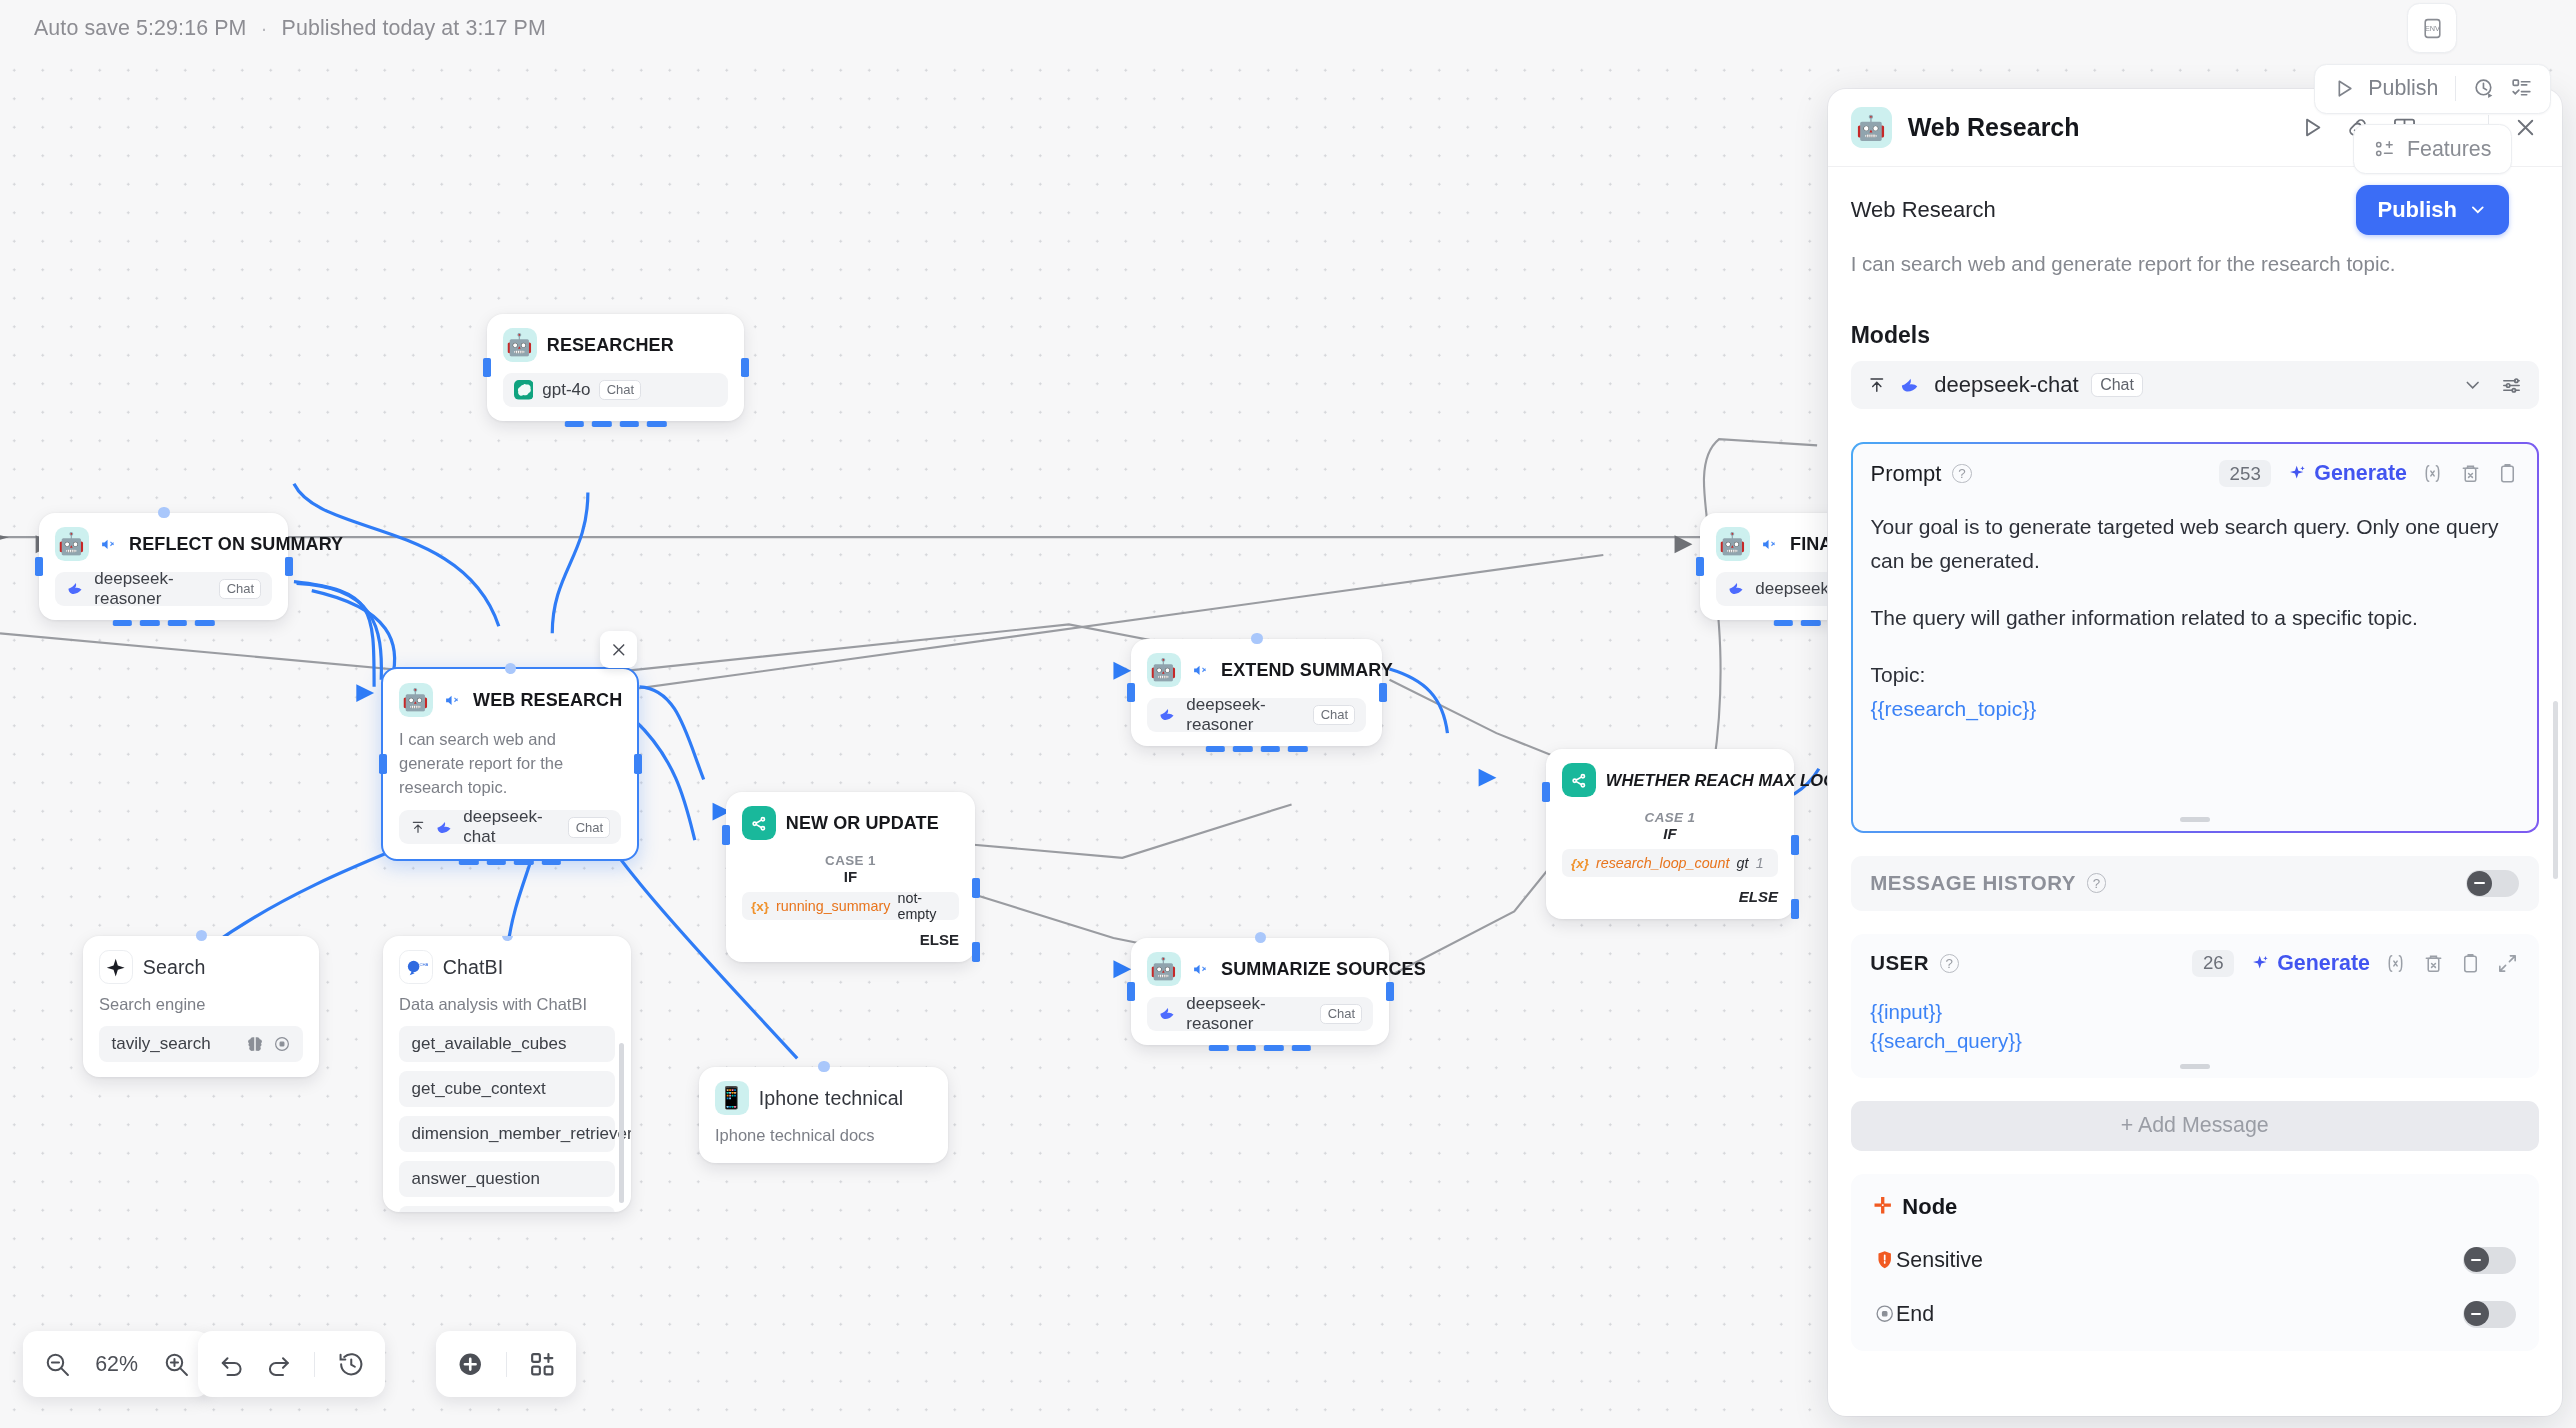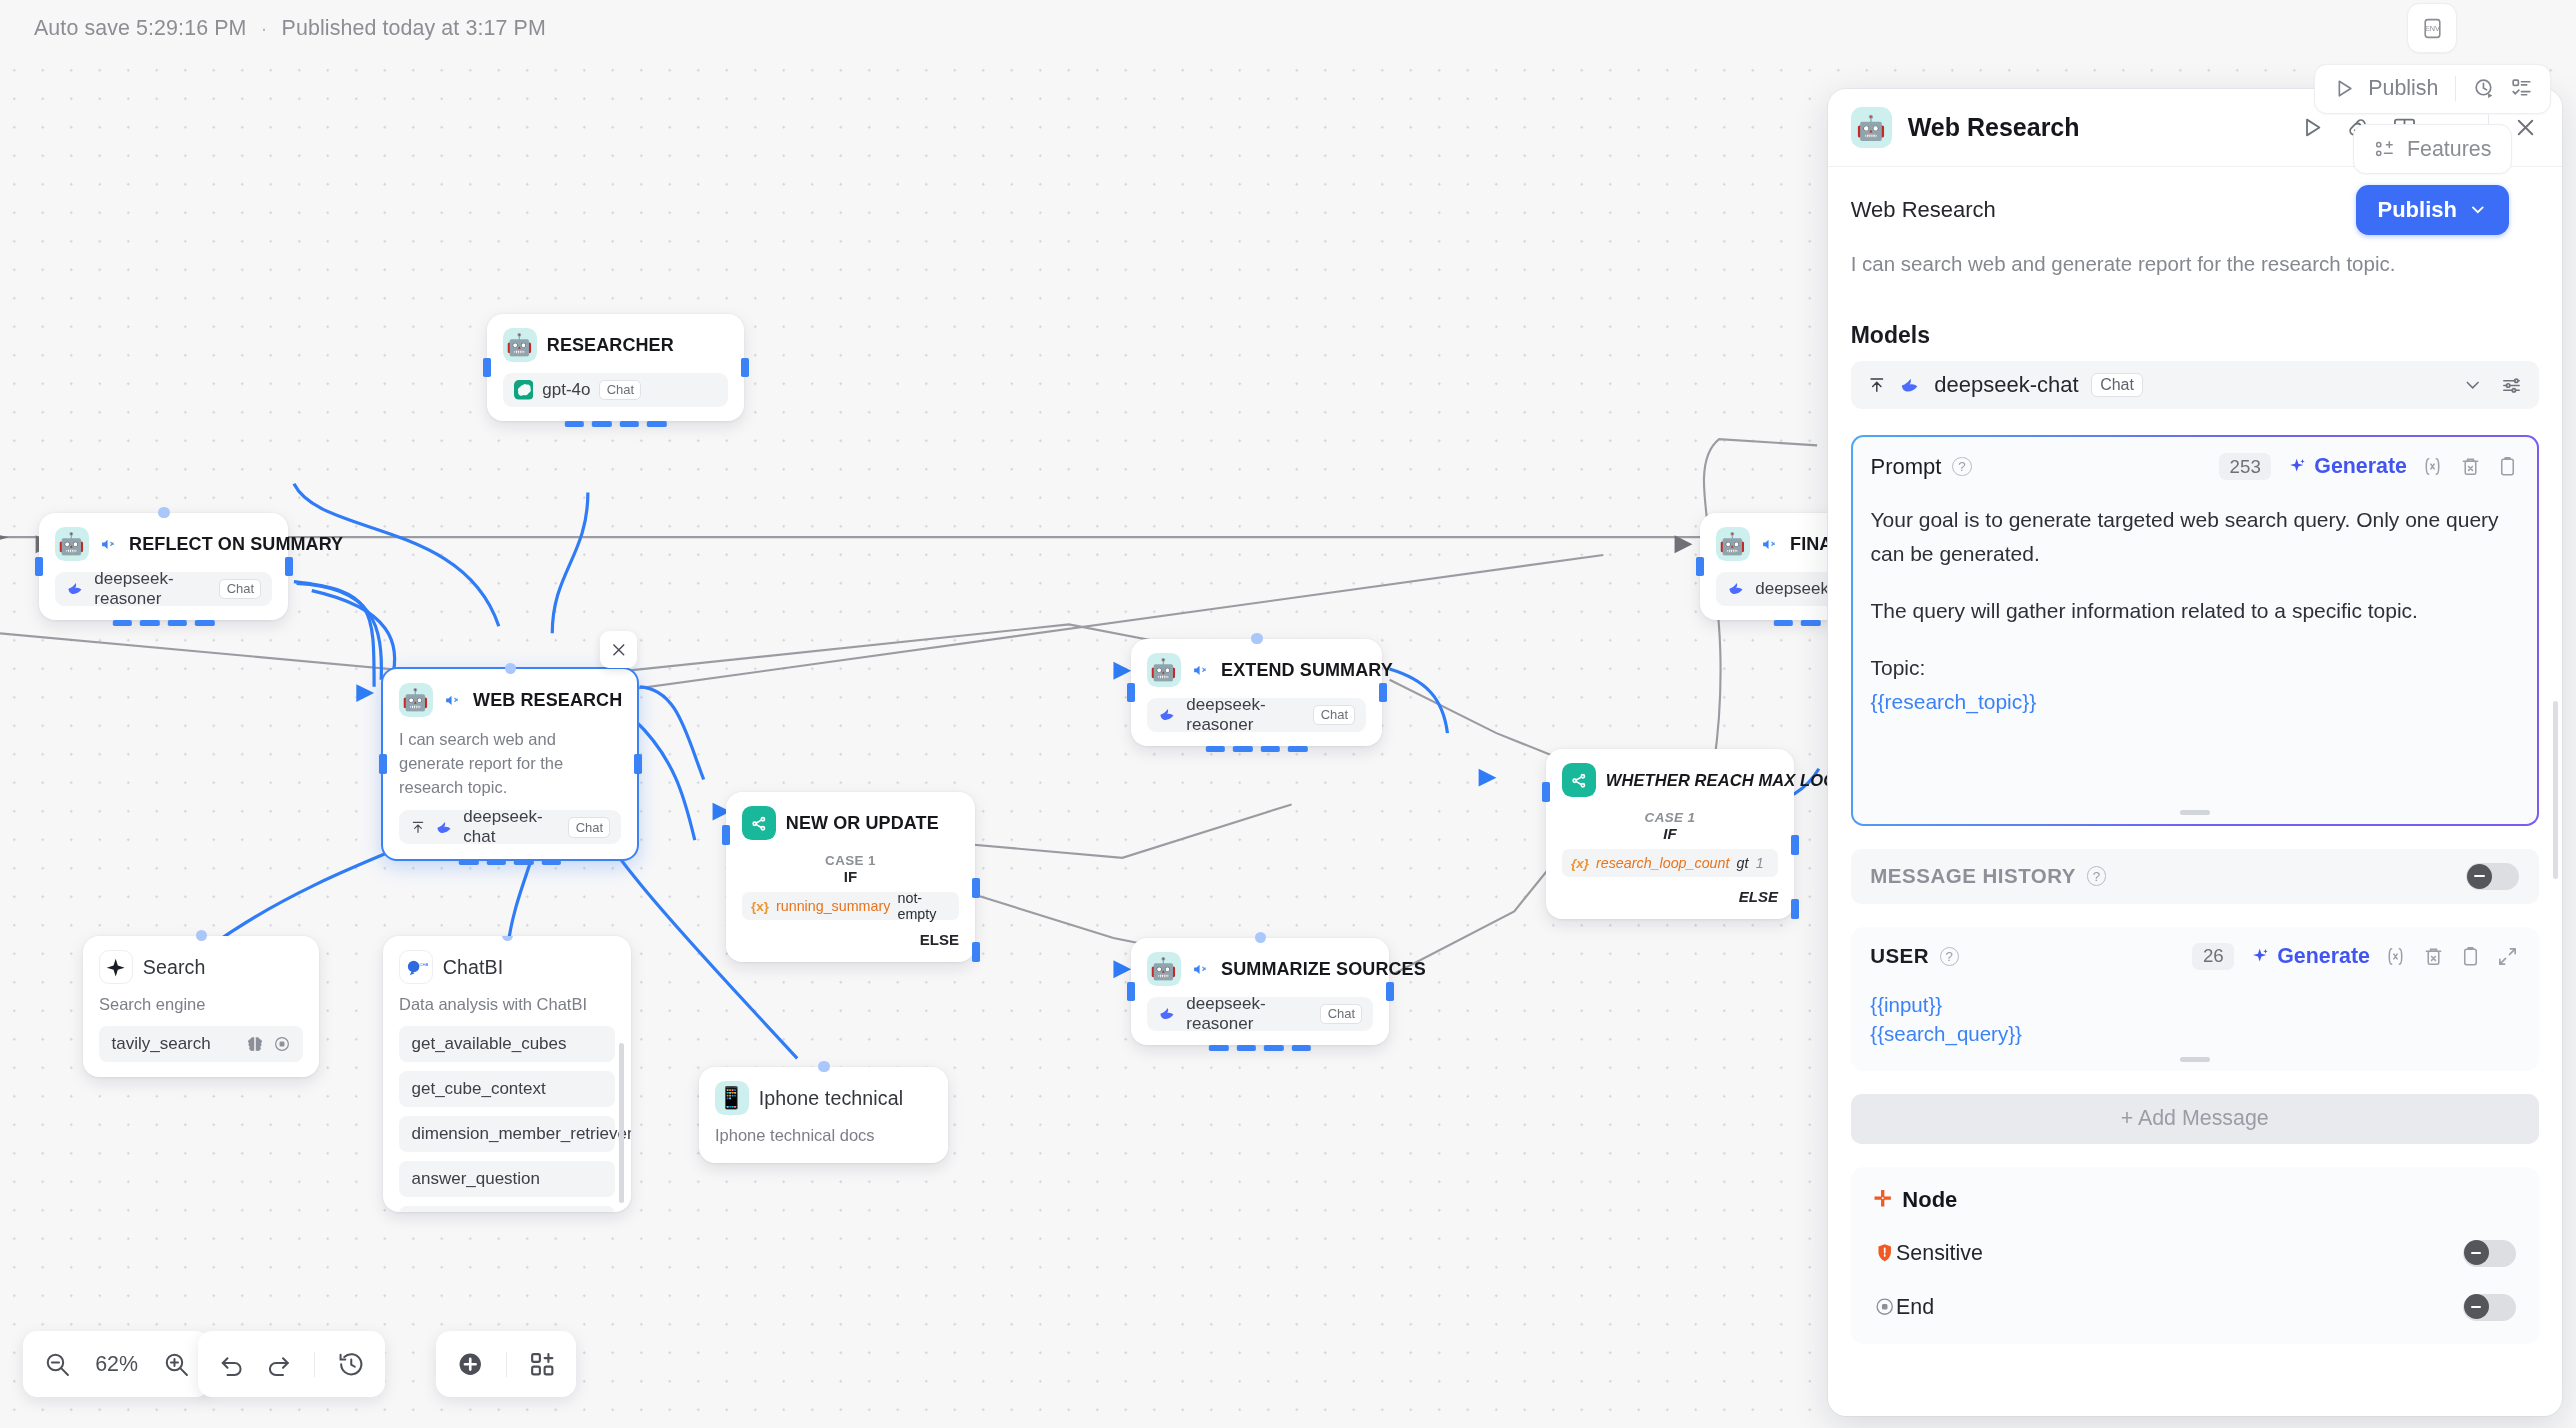--- a/index.html
+++ b/index.html
@@ -177,21 +177,21 @@
 
   .model-row {
     margin-top: 12.5px; background: #f4f5f7; border-radius: 10.7px; height: 48px;
     display: flex; align-items: center; gap: 12.5px; padding: 0 16px;
   }
   .model-name { font-size: 22px; color: #25272d; }
   .model-tag { font-size: 16px; color: #5f636b; border: 0.9px solid #dfe1e6; border-radius: 6.2px; padding: 1.8px 8px; background:#fff; }
   .model-row-right { margin-left: auto; display: flex; align-items: center; gap: 16px; color: #6e727a; }
 
   .prompt-card {
-    margin-top: 26px; border-radius: 12.5px; padding: 1.8px;
+    margin-top: 33px; border-radius: 12.5px; padding: 1.8px;
     background: linear-gradient(100deg, #4aa8f5 0%, #6d63f0 55%, #7d5bf0 100%);
   }
   .prompt-inner {
     background: #fafbfd; border-radius: 10.7px; padding: 16px 18px 23px 18px;
     height: 387px; position: relative;
   }
   .prompt-head { display: flex; align-items: center; gap: 10.7px; }
   .prompt-lbl { font-size: 22px; color: #1b1d22; }
   .q-ico { width: 19.6px; height: 19.6px; border-radius: 50%; border: 1.6px solid #b8bbc2; color:#9a9da4;
            display:flex; align-items:center; justify-content:center; font-size:13.4px; }

